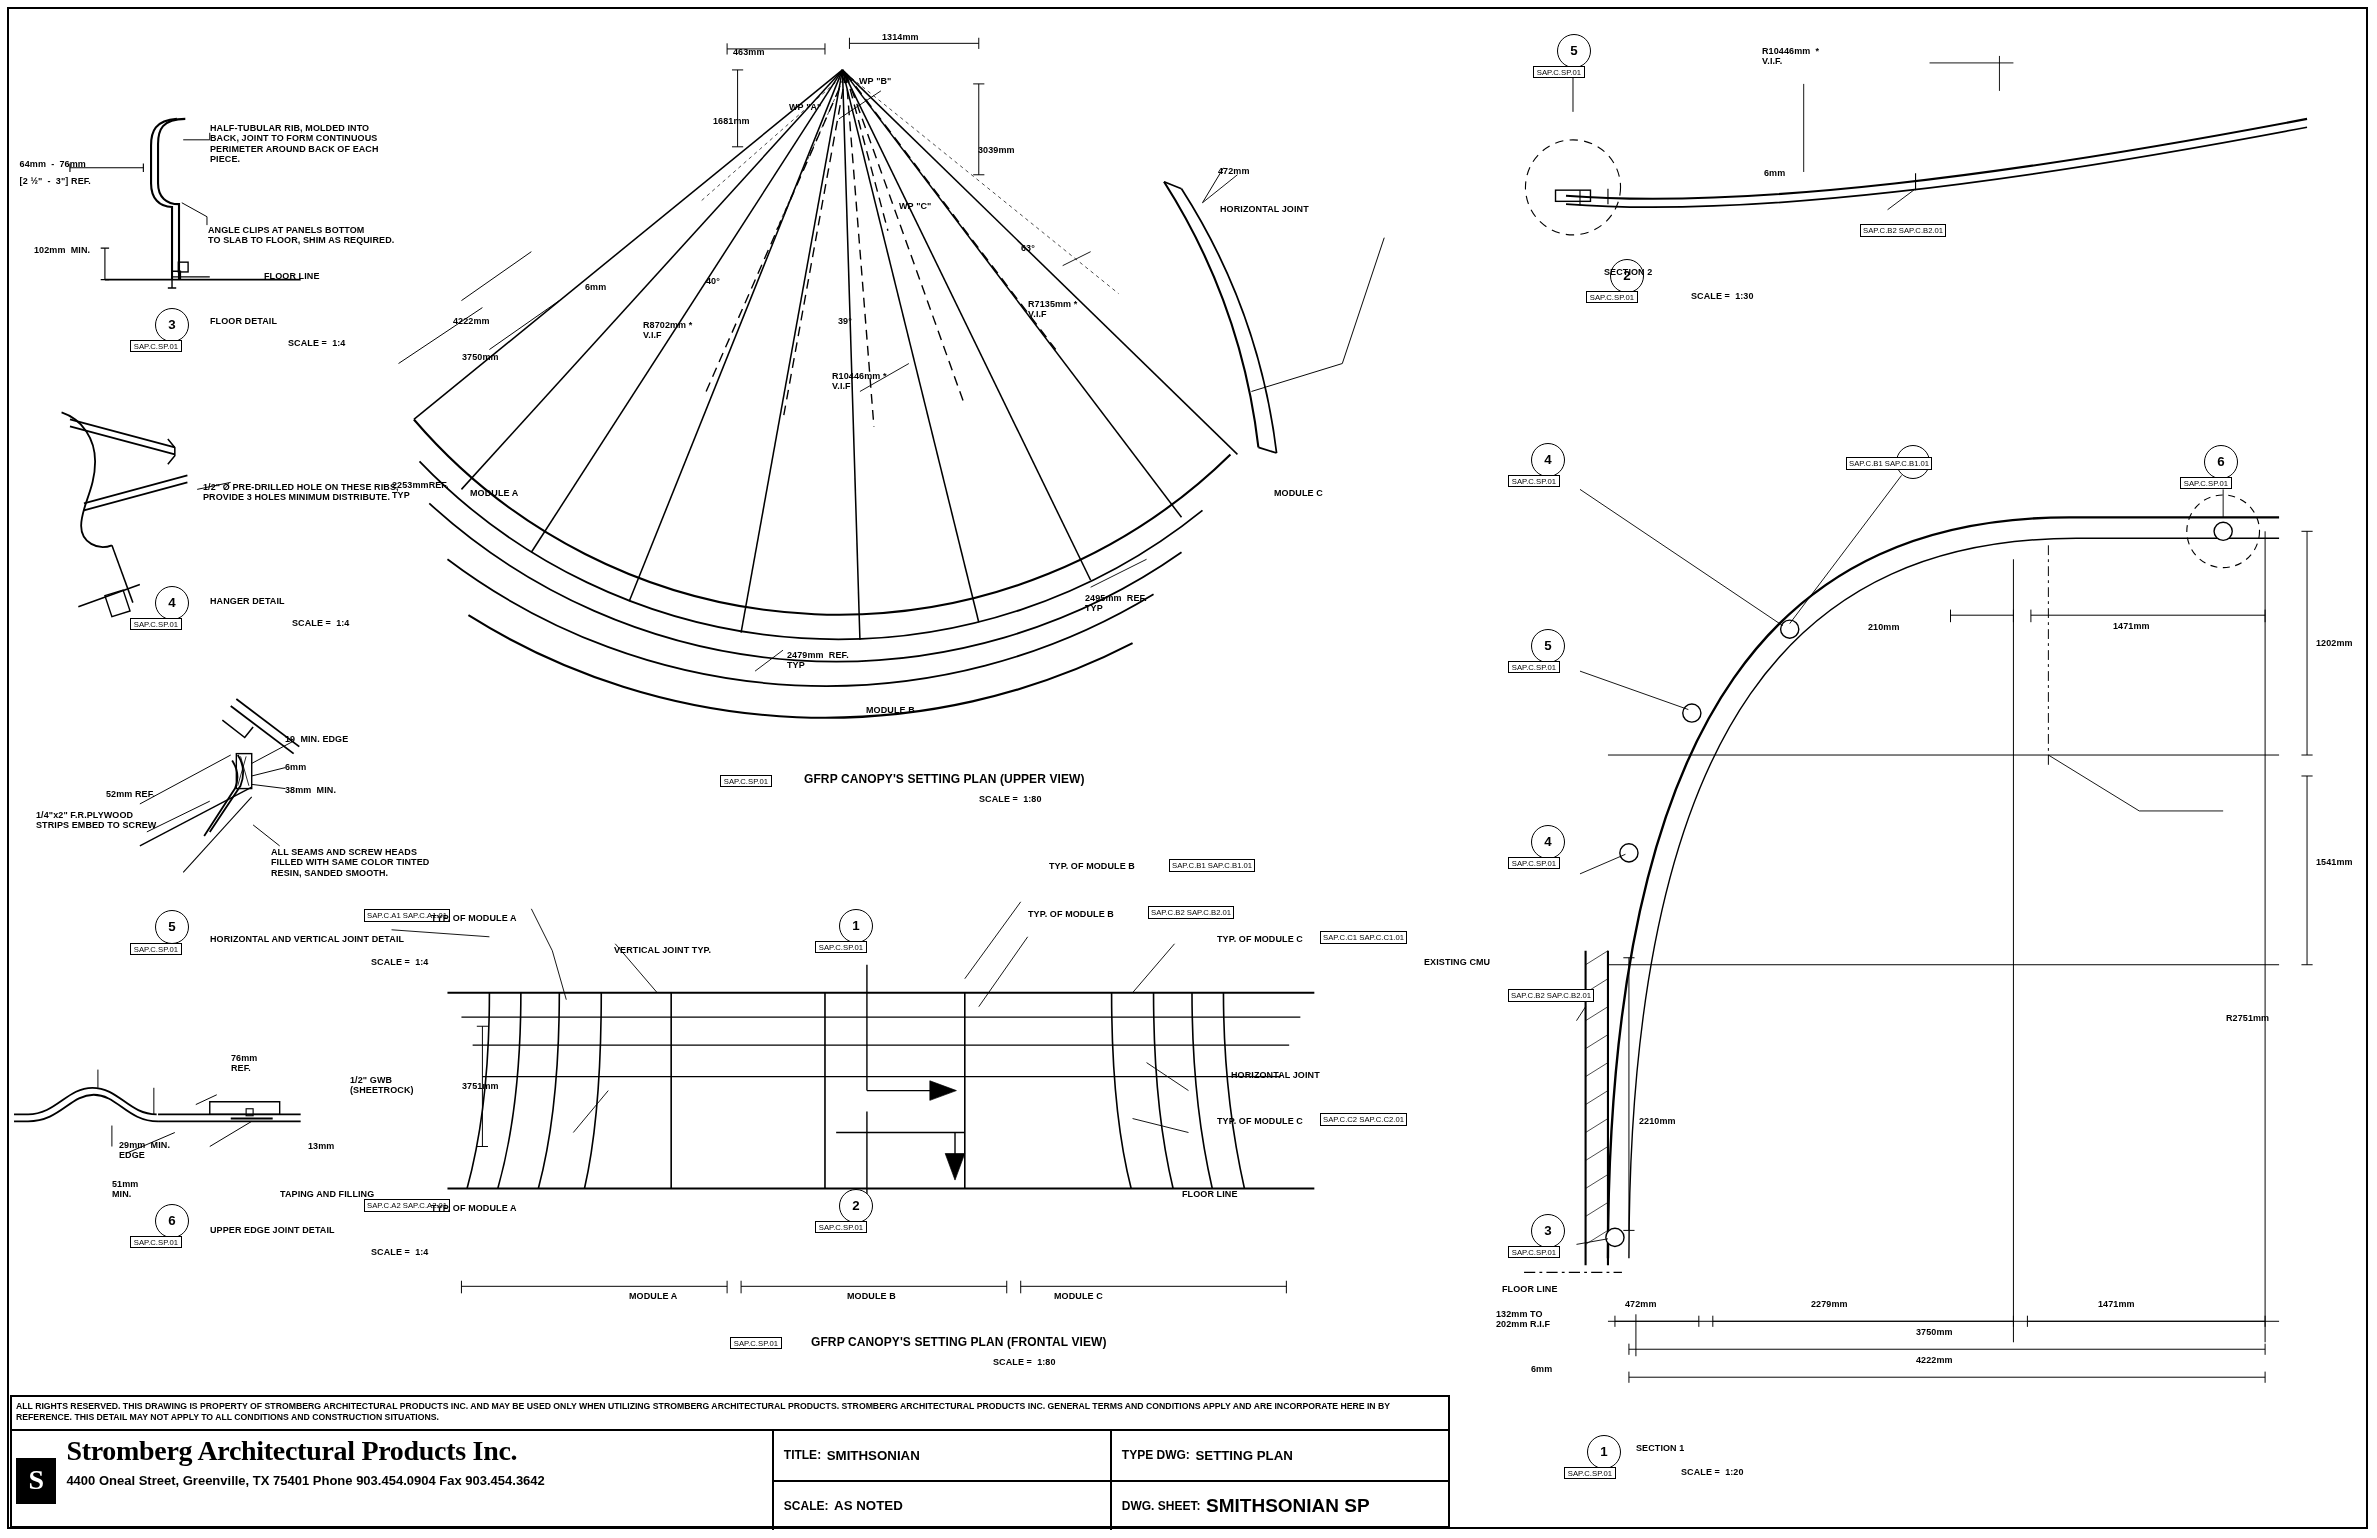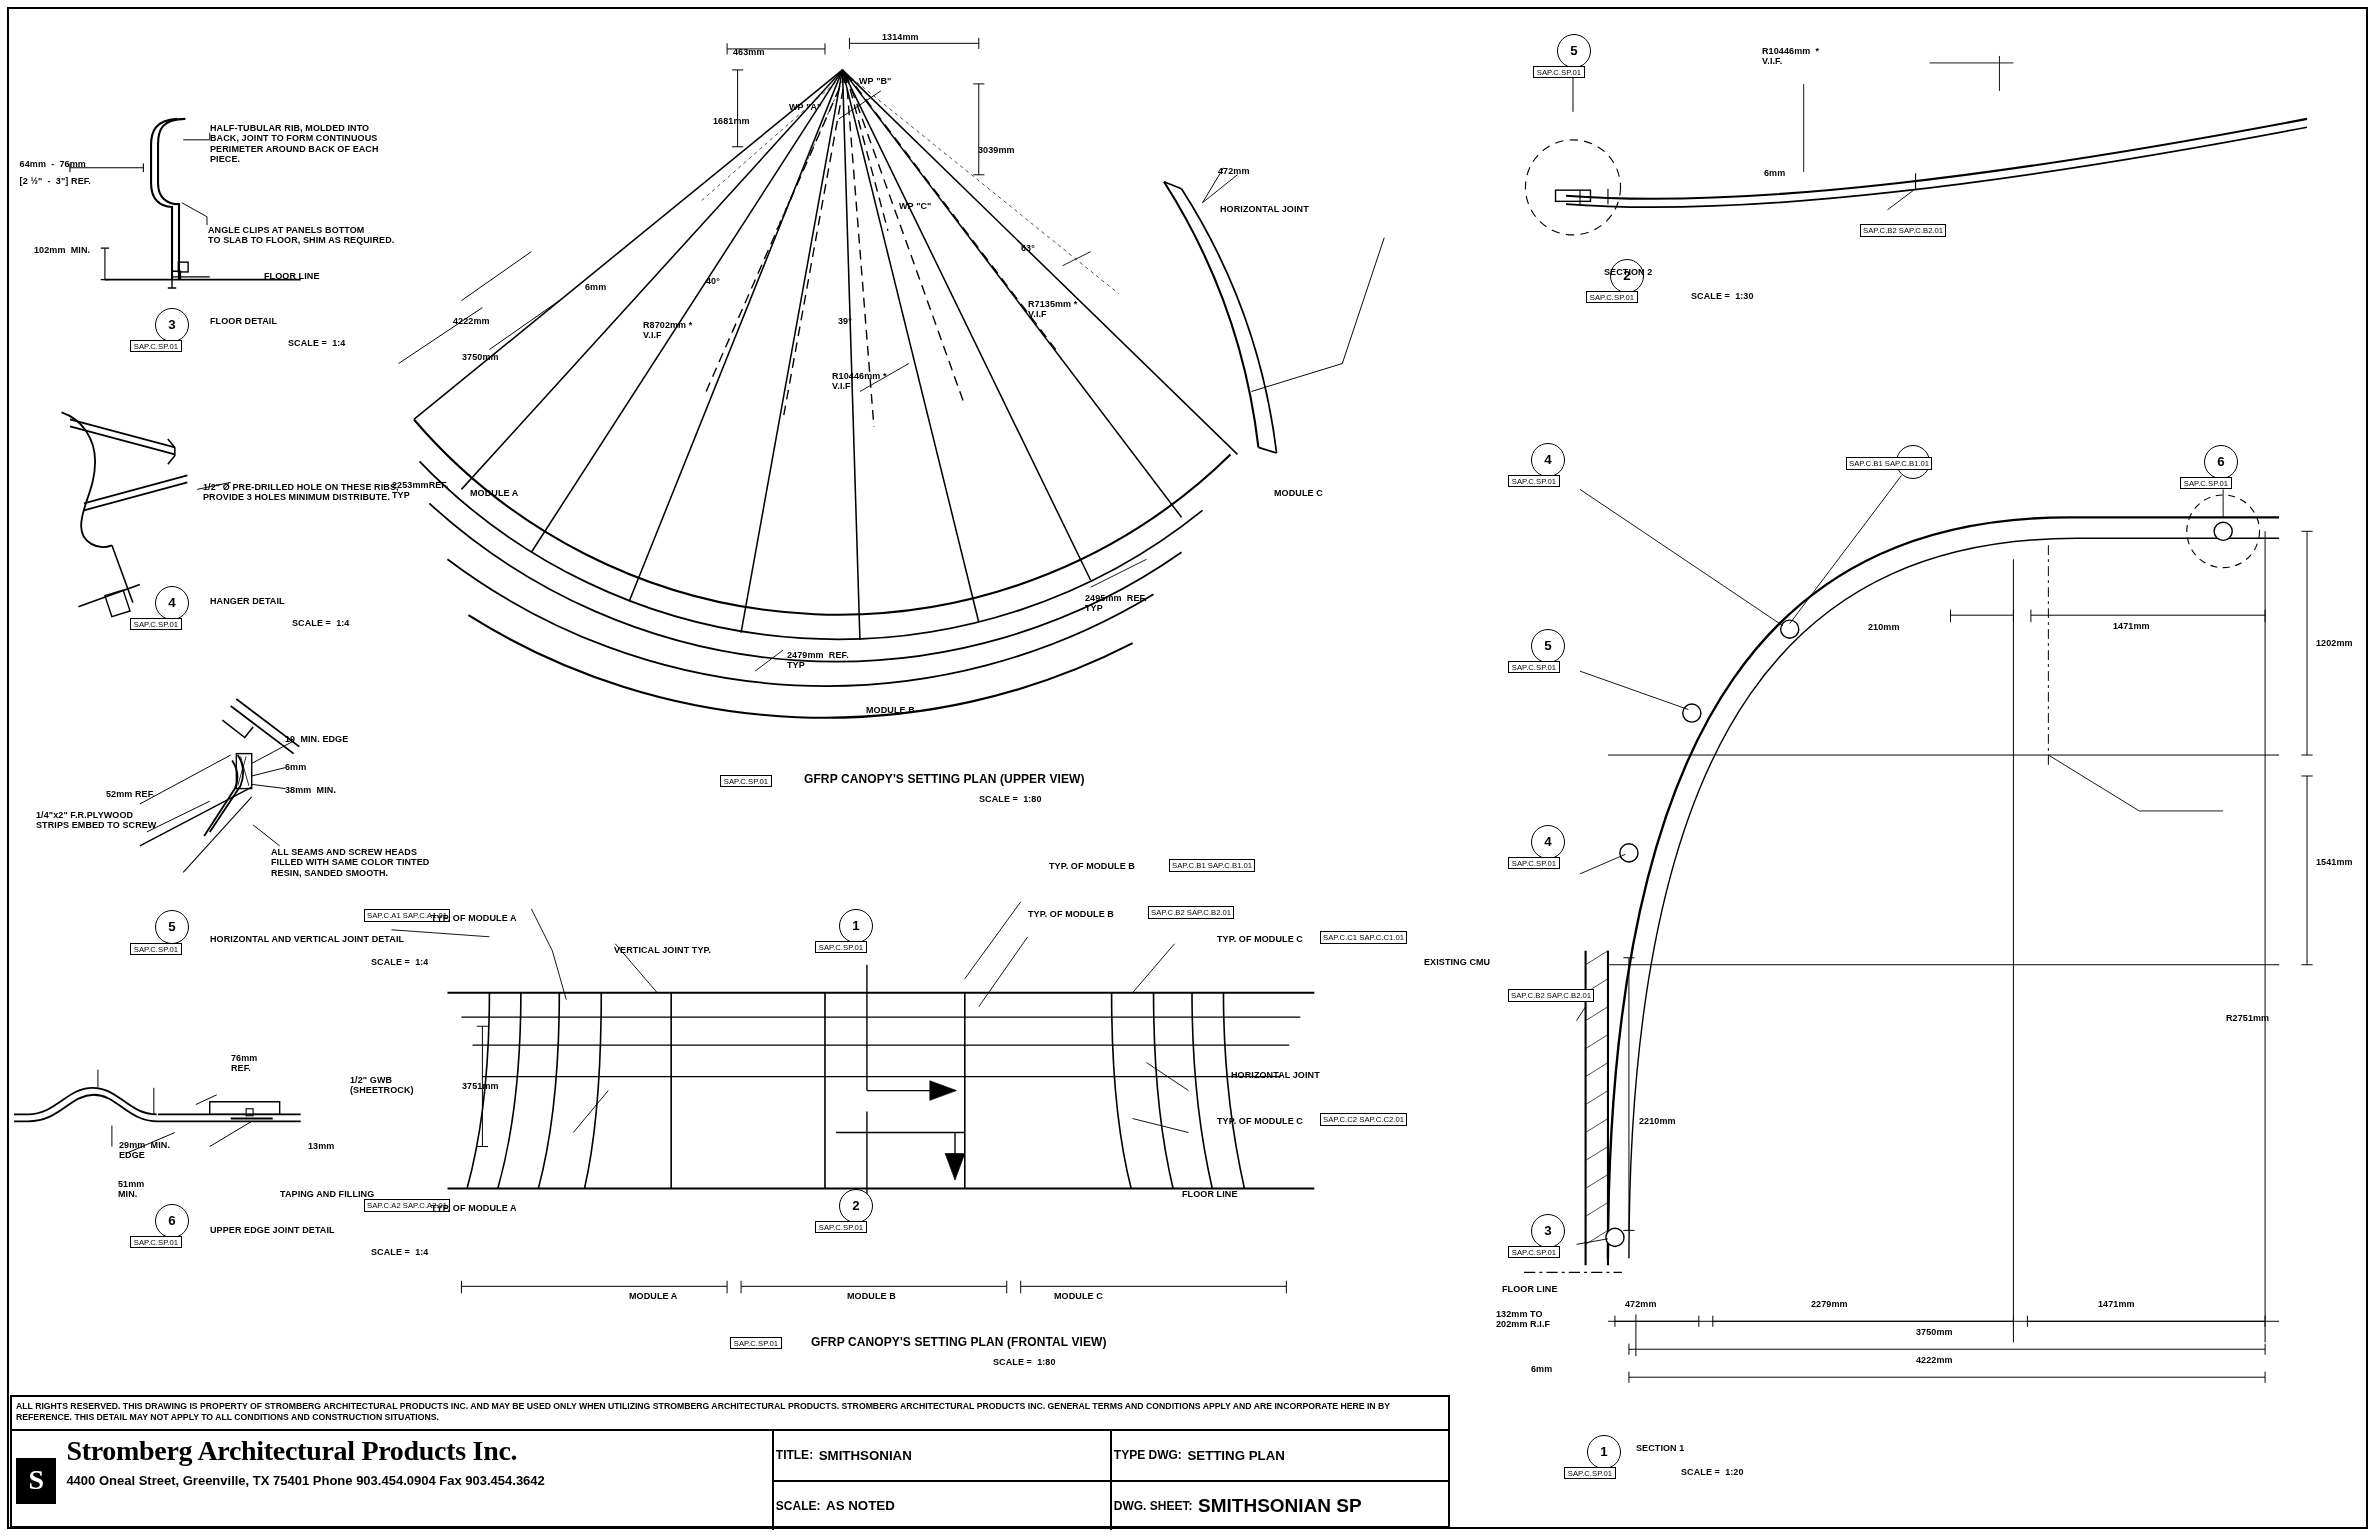--- a/index.html
+++ b/index.html
@@ -17,21 +17,21 @@
   #rights{position:absolute;left:0;top:0;width:100%;height:34px;border-bottom:2.1px solid #000;box-sizing:border-box;padding:3.5px 4.2px;font-size:8.7px;line-height:1.25;font-weight:bold;}
   #tbmain{position:absolute;left:0;top:34px;width:100%;height:99px;display:flex;}
   #logocell{width:49px;border-right:0;display:flex;align-items:center;justify-content:center;}
   #logo{width:36px;height:42px;border:2.1px solid #000;background:#000;position:relative;}
   #logo .s{position:absolute;inset:4.2px;color:#fff;font-family:"Liberation Serif",serif;font-size:28px;line-height:32px;text-align:center;font-weight:bold;}
   #namecell{flex:0 0 713px;border-right:2.1px solid #000;padding:4.2px 5.6px;box-sizing:border-box;}
   .coname{font-family:"Liberation Serif",serif;font-size:28px;font-weight:bold;letter-spacing:-0.3px;white-space:nowrap;}
   .coaddr{font-size:13px;font-weight:bold;margin-top:5.6px;white-space:nowrap;}
   #midcell{flex:0 0 336px;border-right:2.1px solid #000;display:flex;flex-direction:column;}
   #rightcell{flex:1;display:flex;flex-direction:column;}
-  .cellrow{flex:1;display:flex;align-items:center;padding:0 2px;font-size:12.6px;font-weight:bold;white-space:nowrap;}
+  .cellrow{flex:1;display:flex;align-items:center;padding:0 10px;font-size:12.6px;font-weight:bold;white-space:nowrap;}
   .cellrow.top{border-bottom:2.1px solid #000;}
   .cellrow .k{font-size:12px;font-weight:bold;margin-right:5.6px;}
   .cellrow .v{font-size:13.3px;font-weight:bold;}
   .cellrow .vbig{font-size:19px;font-weight:bold;}
 </style>
 </head>
 <body>
 
 <div id="sheet">
 
@@ -365,21 +365,21 @@
 SAP.C.A1.01</div>
   <div class="lbl b" style="left:431px;top:913px;">TYP. OF MODULE A</div>
 
   <div class="lbl b" style="left:119px;top:1140px;">29mm  MIN.
 EDGE</div>
   <div class="lbl b" style="left:231px;top:1053px;">76mm
 REF.</div>
   <div class="lbl b" style="left:350px;top:1075px;">1/2" GWB
 (SHEETROCK)</div>
   <div class="lbl b" style="left:308px;top:1141px;">13mm</div>
-  <div class="lbl b" style="left:118px;top:1179px;">51mm
+  <div class="lbl b" style="left:112px;top:1179px;">51mm
 MIN.</div>
   <div class="lbl b" style="left:280px;top:1189px;">TAPING AND FILLING</div>
   <div class="bub" style="left:155px;top:1204px;">6</div>
   <div class="bubtag" style="left:130px;top:1236px;">SAP.C.SP.01</div>
   <div class="lbl b" style="left:210px;top:1225px;">UPPER EDGE JOINT DETAIL</div>
   <div class="lbl b" style="left:371px;top:1247px;">SCALE =  1:4</div>
   <div class="tag" style="left:364px;top:1199px;">SAP.C.A2
 SAP.C.A2.01</div>
   <div class="lbl b" style="left:431px;top:1203px;">TYP. OF MODULE A</div>
 

